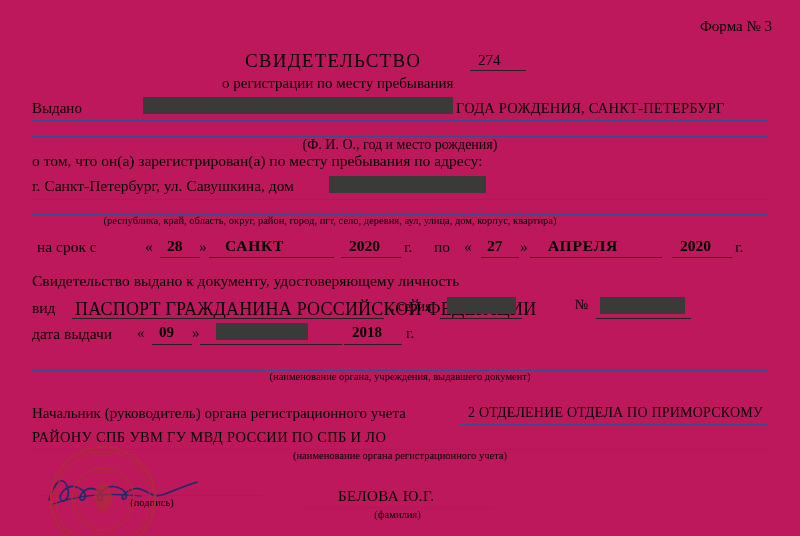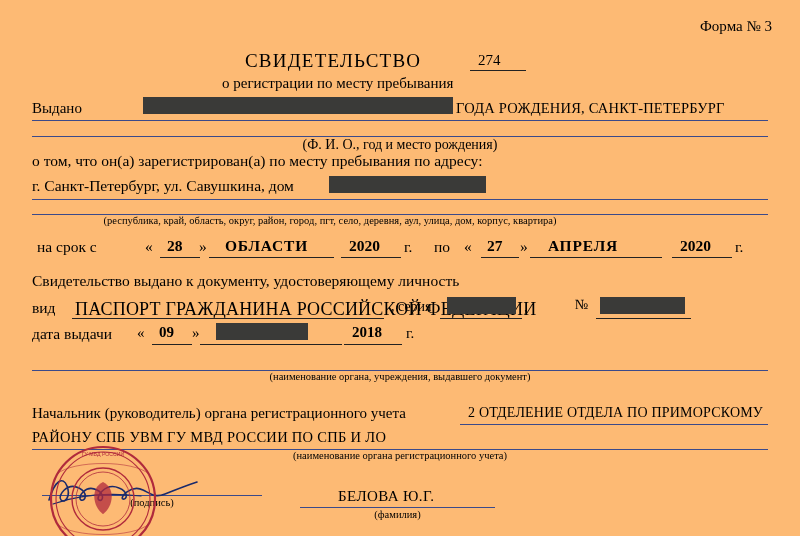--- a/index.html
+++ b/index.html
@@ -12,21 +12,21 @@
     height: 536px;
     position: relative;
     overflow: hidden;
     font-family: "Liberation Serif", serif;
     color: #000;
   }
   .page {
     position: relative;
     width: 800px;
     height: 536px;
-    background: #fdba74;
+    background: #be185d;
   }
   .abs { position: absolute; }
 
   .form-no {
     top: 18px; right: 28px;
     font-size: 15px;
   }
 
   .title-main {
     top: 50px; left: 245px;
@@ -200,21 +200,21 @@
   <div class="abs row-otom">о том, что он(а) зарегистрирован(а) по месту пребывания по адресу:</div>
   <div class="abs blk-addr"></div>
   <div class="abs line-3"></div>
   <div class="abs line-4"></div>
   <div class="abs cap-addr">(республика, край, область, округ, район, город, пгт, село, деревня, аул, улица, дом, корпус, квартира)</div>
 
   <div class="abs row-srok">на срок с</div>
   <div class="abs q1">«</div>
   <div class="abs d1">28</div>
   <div class="abs q2">»</div>
-  <div class="abs m1">ОБЛАСТИ</div>
+  <div class="abs m1">САНКТ</div>
   <div class="abs y1">2020</div>
   <div class="abs g1">г.</div>
   <div class="abs po">по</div>
   <div class="abs q3">«</div>
   <div class="abs d2">27</div>
   <div class="abs q4">»</div>
   <div class="abs m2">АПРЕЛЯ</div>
   <div class="abs y2">2020</div>
   <div class="abs g2">г.</div>
   <div class="abs u-d1"></div>

